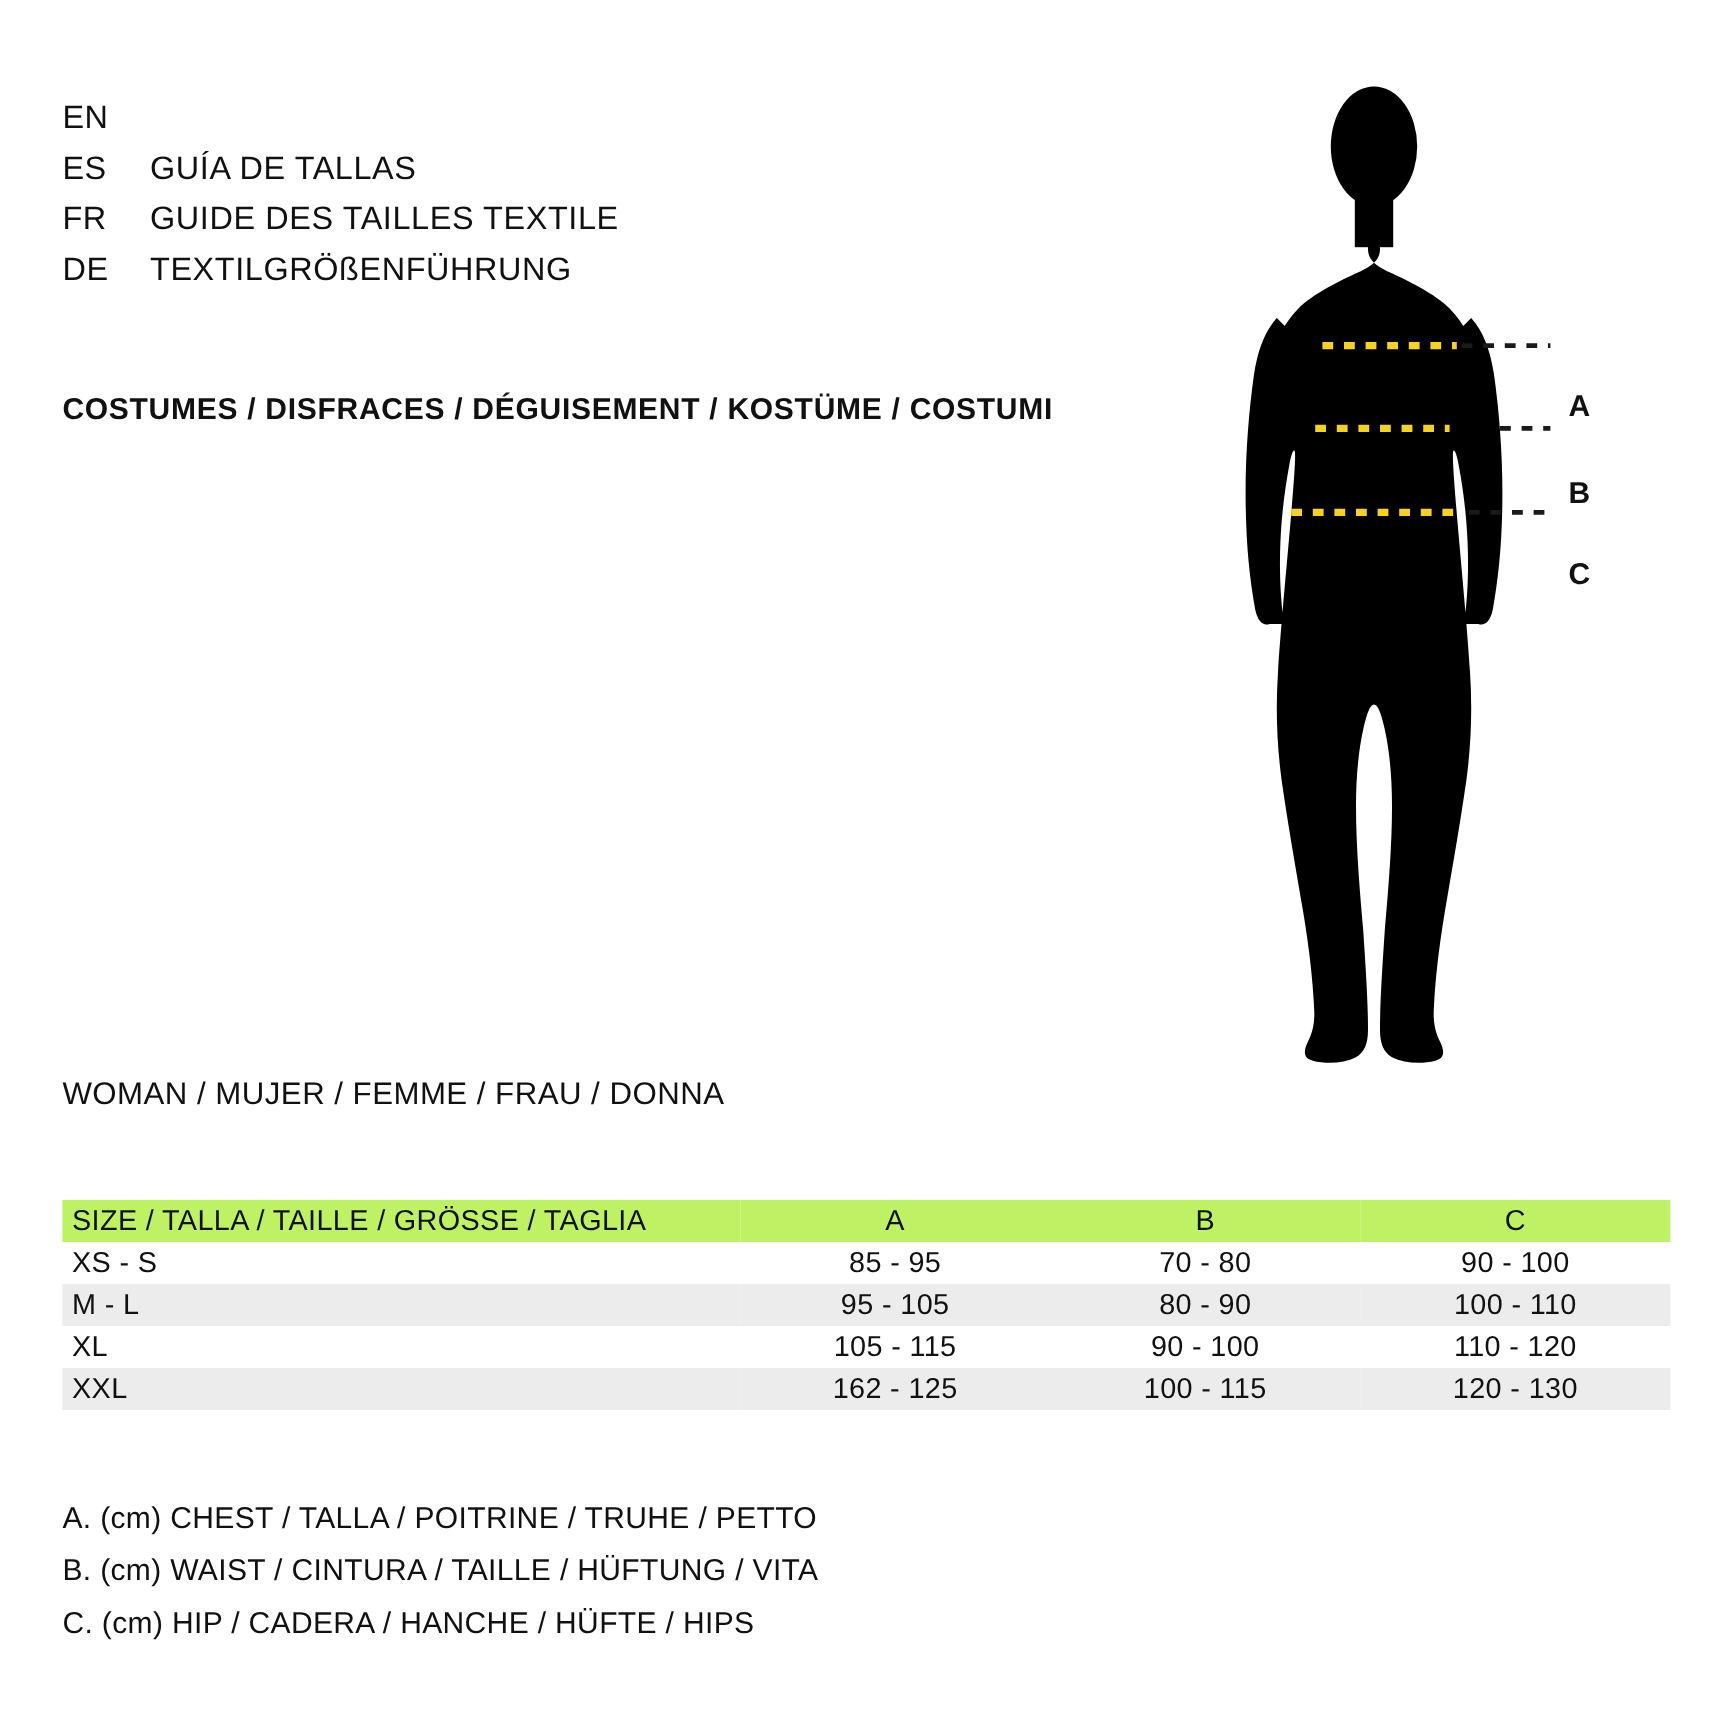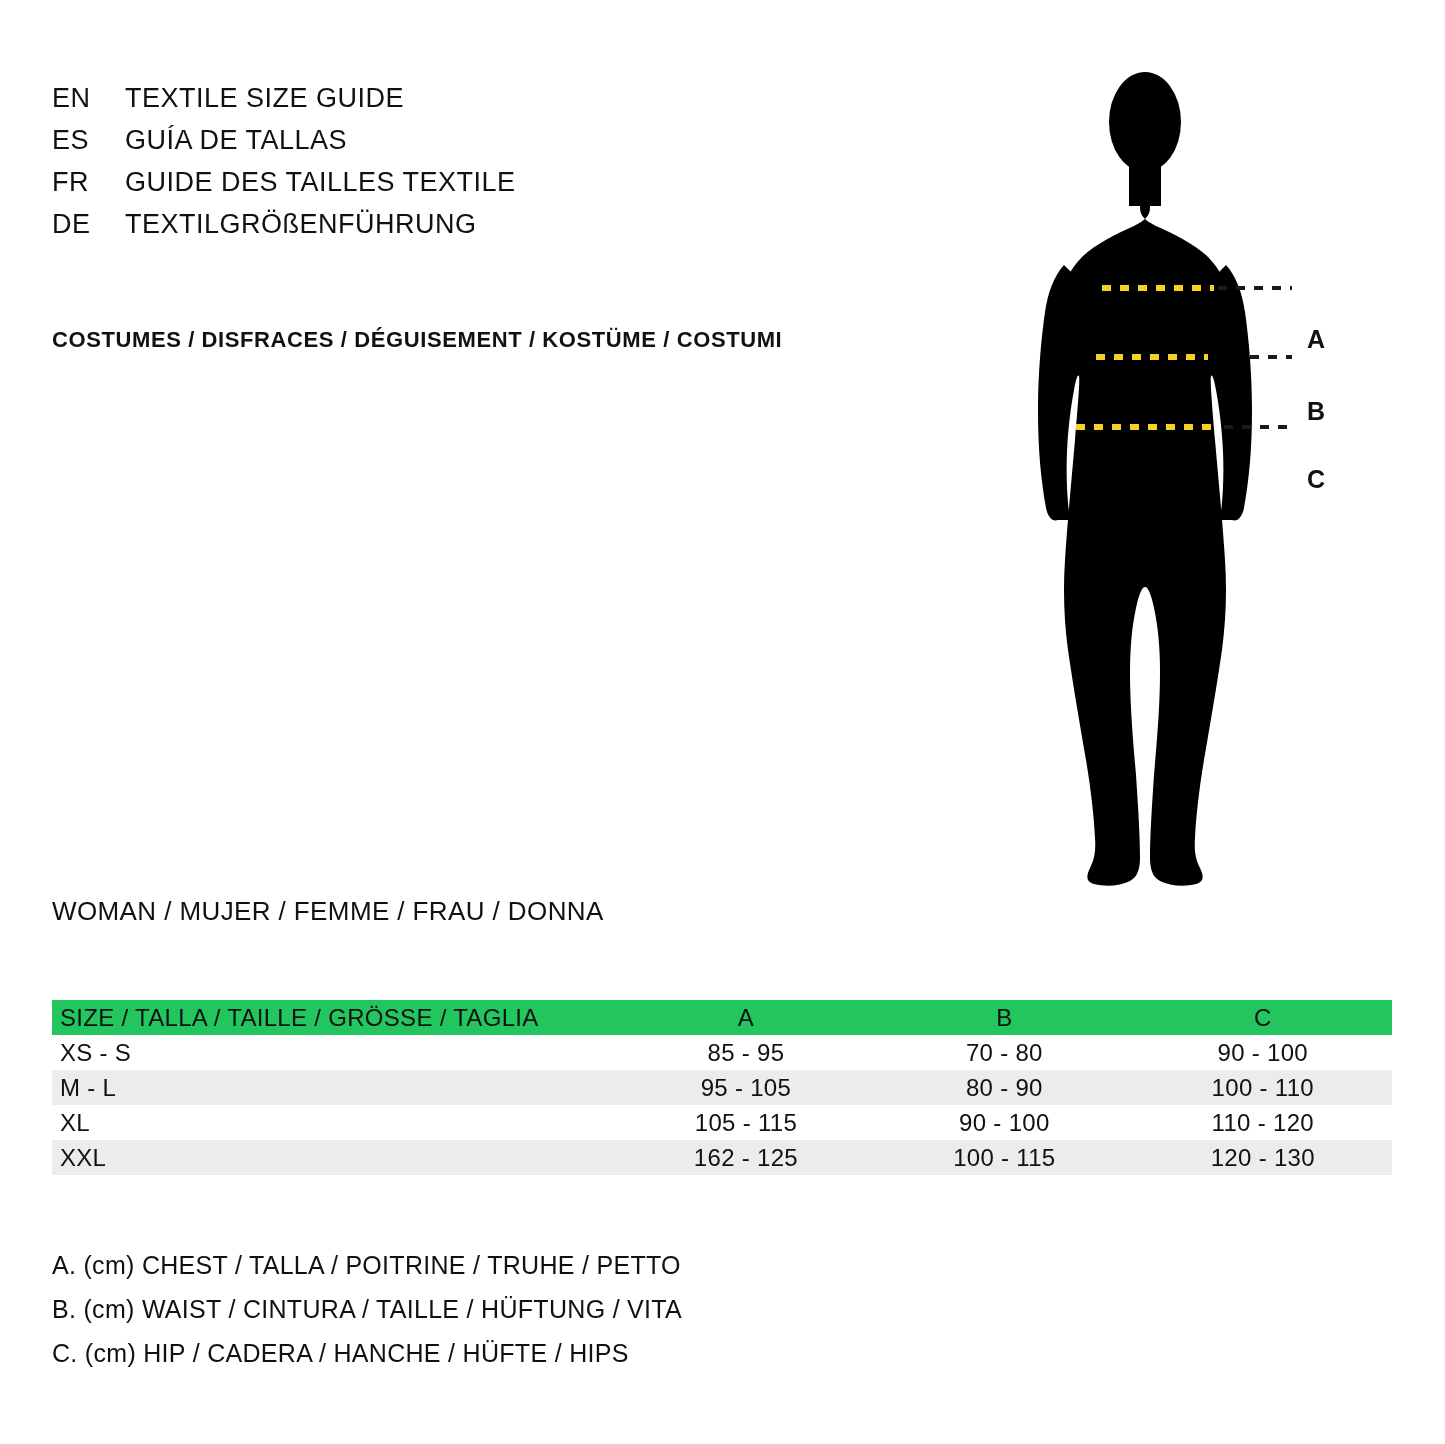--- a/index.html
+++ b/index.html
@@ -36,21 +36,21 @@
     flex: 0 0 73px;
   }
   .lang-text {
     flex: 1 1 auto;
   }
 
   .costumes-line {
     position: absolute;
     left: 52px;
     top: 327px;
-    font-size: 22px;
+    font-size: 25px;
     font-weight: bold;
     letter-spacing: 0.6px;
     color: #111111;
     white-space: nowrap;
   }
 
   
   .figure-wrap {
     position: absolute;
     left: 1020px;
@@ -94,21 +94,21 @@
   }
   table.size-table th,
   table.size-table td {
     padding: 0;
     height: 35px;
     font-weight: normal;
     text-align: center;
     letter-spacing: 0.3px;
   }
   table.size-table thead tr {
-    background: #22c55e;
+    background: #bef264;
   }
   table.size-table thead th.first-col,
   table.size-table tbody td.first-col {
     text-align: left;
     padding-left: 8px;
     width: 560px;
   }
   table.size-table tbody tr.odd-row {
     background: #ffffff;
   }
@@ -133,21 +133,20 @@
     letter-spacing: 0.3px;
     color: #111111;
   }
 </style>
 </head>
 <body>
 
 <div class="lang-block">
   <div class="lang-row">
     <span class="lang-code">EN</span>
-    <span class="lang-text">TEXTILE SIZE GUIDE</span>
   </div>
   <div class="lang-row">
     <span class="lang-code">ES</span>
     <span class="lang-text">GUÍA DE TALLAS</span>
   </div>
   <div class="lang-row">
     <span class="lang-code">FR</span>
     <span class="lang-text">GUIDE DES TAILLES TEXTILE</span>
   </div>
   <div class="lang-row">

